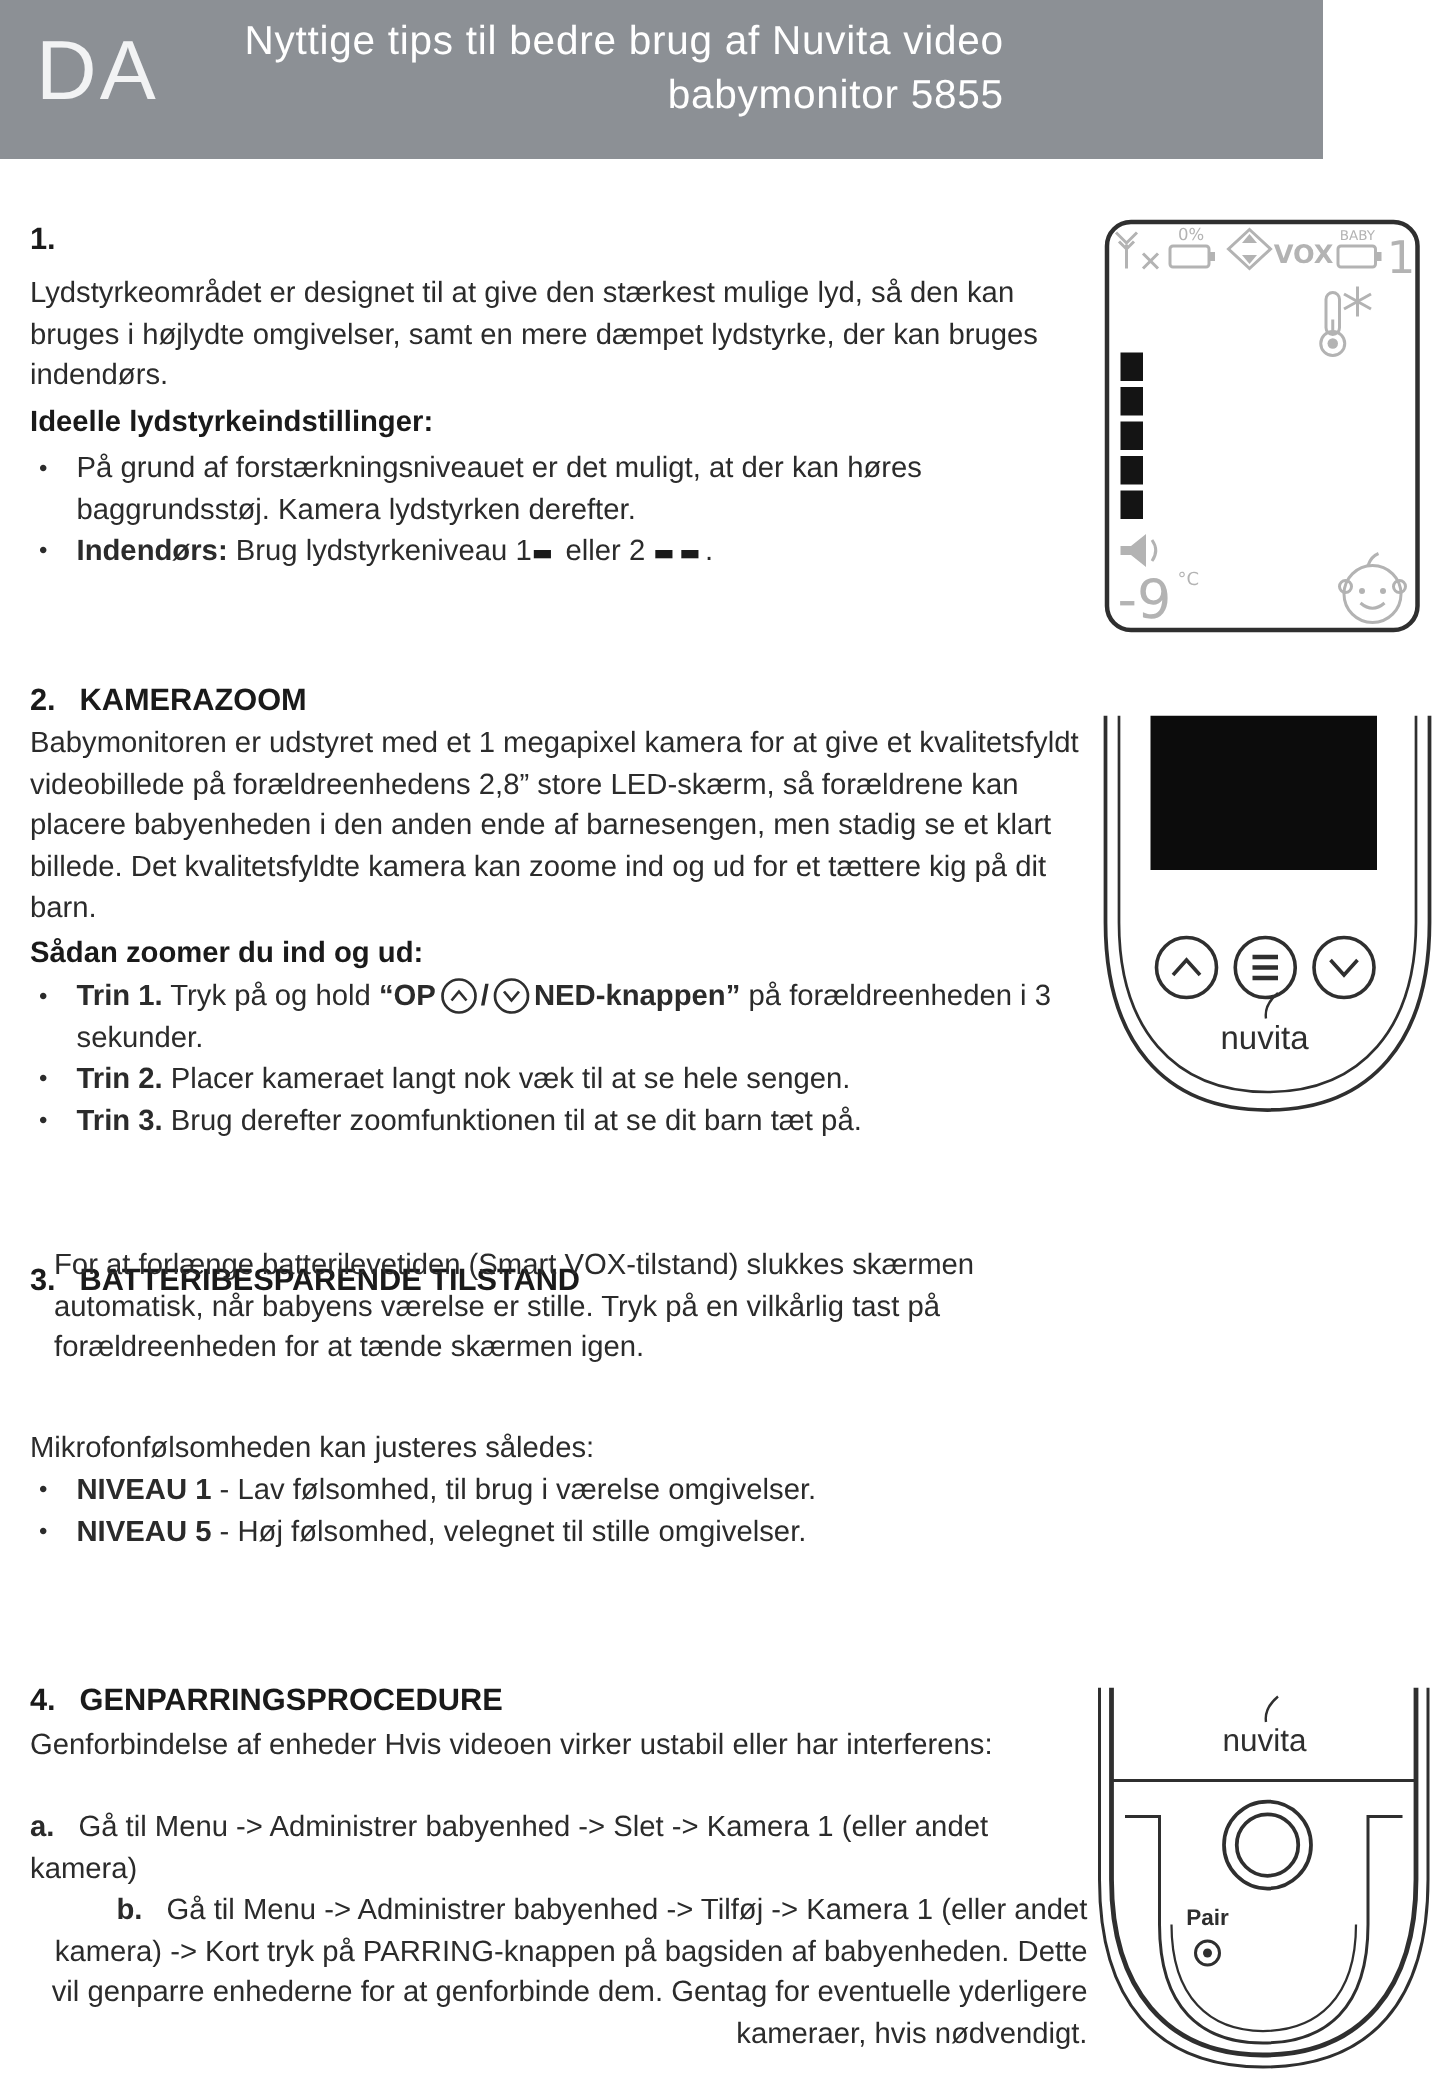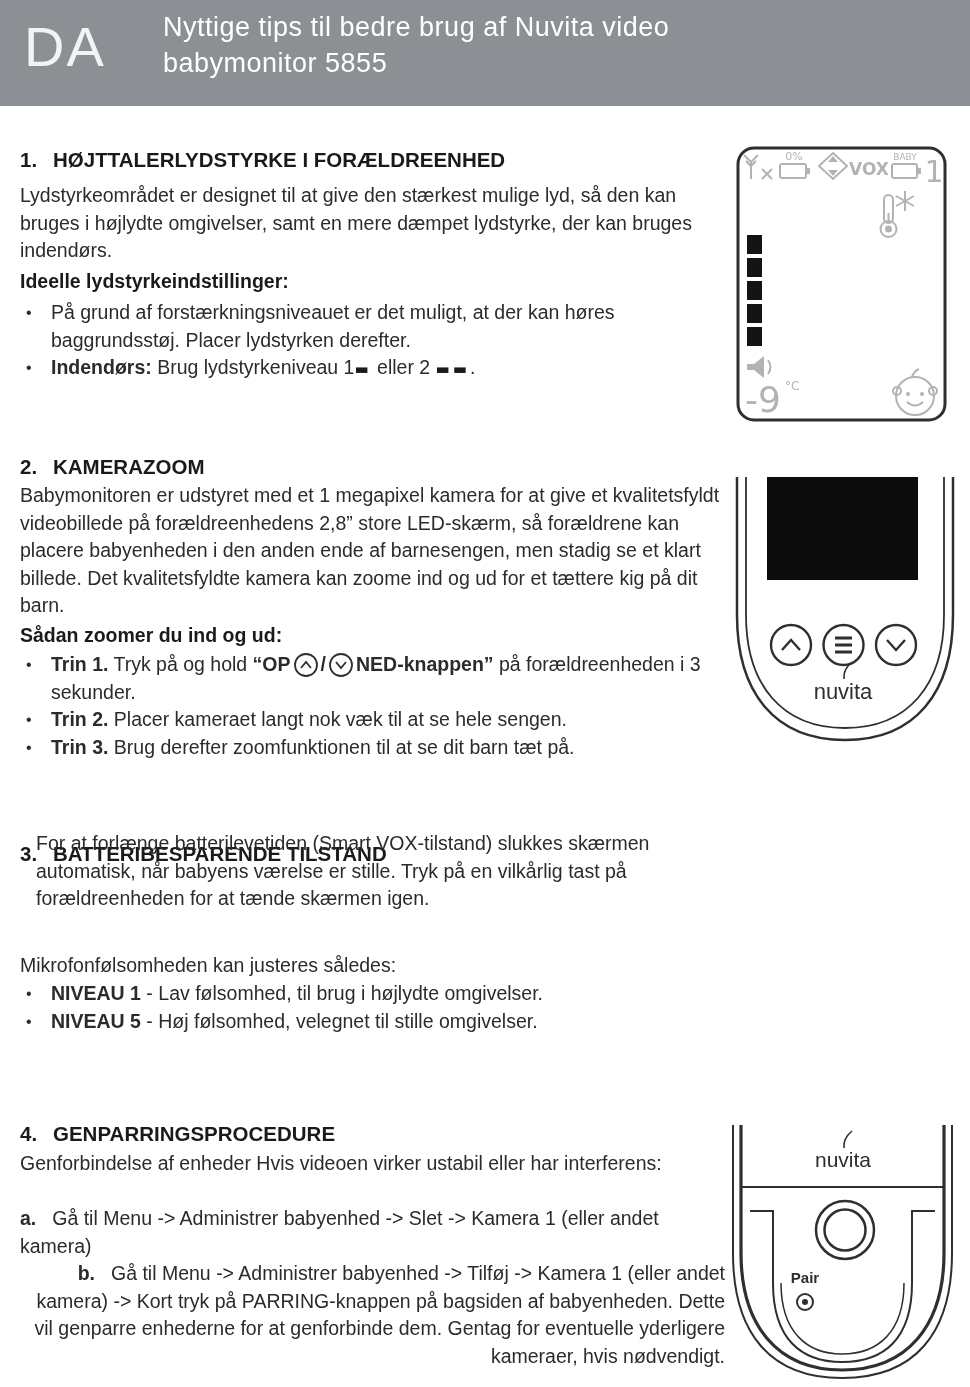--- a/index.html
+++ b/index.html
@@ -7,21 +7,21 @@
     --text:#2B2B2B;
     --heading:#1A1A1A;
     --lcd-icon:#B3B3B3;
     --line:#2F2F2F;
   }
   *{margin:0;padding:0;box-sizing:border-box;}
   body{background:#ffffff;font-family:"Liberation Sans","DejaVu Sans",sans-serif;}
   .page{position:relative;width:970px;height:1387px;background:#ffffff;overflow:hidden;}
 
   
-  .header{position:absolute;left:0;top:0;width:970px;height:106px;background:var(--header-bg);}
+  .header{position:absolute;left:0;top:0;width:882px;height:106px;background:var(--header-bg);text-align:right;}
   .lang-code{position:absolute;left:24px;top:14px;font-size:56px;color:#F2F3F4;letter-spacing:2px;}
   .doc-title{position:absolute;left:163px;top:9px;font-size:27px;line-height:36px;color:#FFFFFF;letter-spacing:0.5px;}
 
   
   .abs{position:absolute;}
   .sec-heading{display:flex;font-weight:bold;font-size:20.5px;color:var(--heading);}
   .sec-heading .num{width:33px;flex:none;}
   .body-text{font-size:19.5px;line-height:27.5px;color:var(--text);}
   .subhead{font-weight:bold;font-size:19.5px;color:var(--heading);}
   .bullet{display:flex;font-size:19.5px;line-height:27.5px;color:var(--text);}
@@ -48,30 +48,29 @@
   <div class="header">
     <div class="lang-code">DA</div>
     <div class="doc-title">
       <div>Nyttige tips til bedre brug af Nuvita video</div>
       <div>babymonitor 5855</div>
     </div>
   </div>
 
   <div class="abs sec-heading" style="left:20px;top:148px;width:700px;">
     <span class="num">1.</span>
-    <span>HØJTTALERLYDSTYRKE I FORÆLDREENHED</span>
   </div>
   <div class="abs subhead" style="left:20px;top:270px;width:700px;">Ideelle lydstyrkeindstillinger:</div>
   <div class="abs body-text" style="left:20px;top:182px;width:700px;">Lydstyrkeområdet er designet til at give den stærkest mulige lyd, så den kan bruges i højlydte omgivelser, samt en mere dæmpet lydstyrke, der kan bruges indendørs.</div>
 
   <div class="abs" style="left:20px;top:299px;width:700px;">
     <div class="bullet">
       <span class="bmark">•</span>
       <span class="bcontent">
-        <span style="display:block;">På grund af forstærkningsniveauet er det muligt, at der kan høres baggrundsstøj. Placer lydstyrken derefter.</span>
+        <span style="display:block;">På grund af forstærkningsniveauet er det muligt, at der kan høres baggrundsstøj. Kamera lydstyrken derefter.</span>
       </span>
     </div>
     <div class="bullet">
       <span class="bmark">•</span>
       <span class="bcontent">
         <span class="blabel">Indendørs:</span><span> Brug lydstyrkeniveau 1</span><span class="bars">▬</span><span> eller 2 </span><span class="bars">▬▬</span><span>.</span>
       </span>
     </div>
   </div>
 
@@ -113,21 +112,21 @@
     <span class="num">3.</span>
     <span>BATTERIBESPARENDE TILSTAND</span>
   </div>
   <div class="abs body-text" style="left:20px;top:830px;width:700px;margin-left:16px;">For at forlænge batterilevetiden (Smart VOX-tilstand) slukkes skærmen automatisk, når babyens værelse er stille. Tryk på en vilkårlig tast på forældreenheden for at tænde skærmen igen.</div>
   <div class="abs body-text" style="left:20px;top:952px;width:700px;">Mikrofonfølsomheden kan justeres således:</div>
 
   <div class="abs" style="left:20px;top:980px;width:700px;">
     <div class="bullet">
       <span class="bmark">•</span>
       <span class="bcontent">
-        <span class="blabel">NIVEAU 1</span><span> - Lav følsomhed, til brug i højlydte omgivelser.</span>
+        <span class="blabel">NIVEAU 1</span><span> - Lav følsomhed, til brug i værelse omgivelser.</span>
       </span>
     </div>
     <div class="bullet">
       <span class="bmark">•</span>
       <span class="bcontent">
         <span class="blabel">NIVEAU 5</span><span> - Høj følsomhed, velegnet til stille omgivelser.</span>
       </span>
     </div>
   </div>
 

